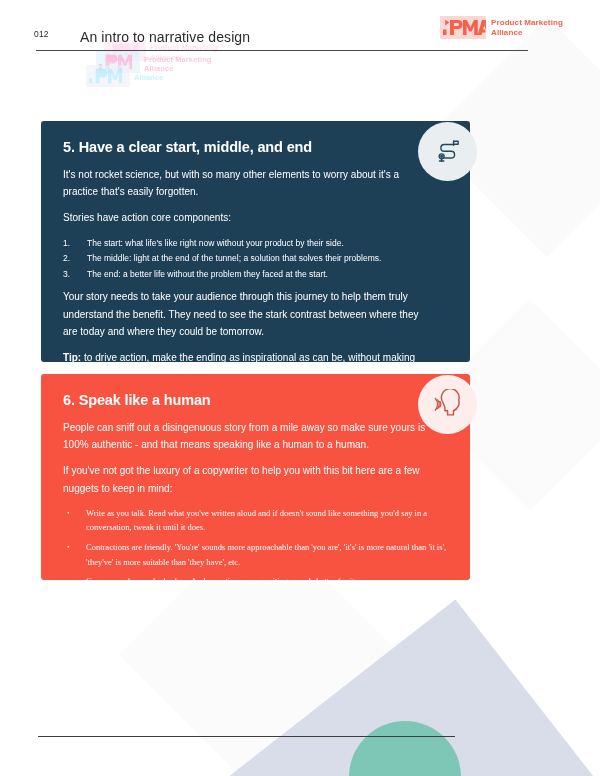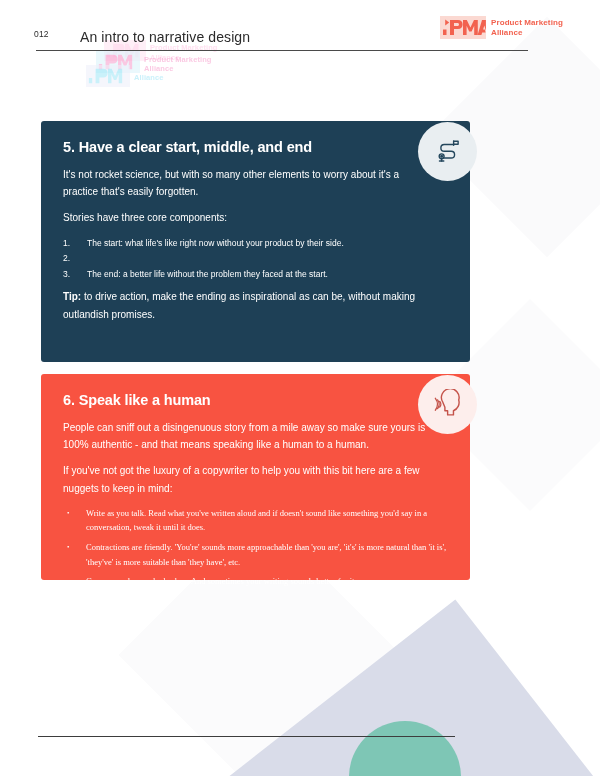--- a/index.html
+++ b/index.html
@@ -330,34 +330,36 @@
     </svg>
   </div>
   <div class="gw">
     <div>Alliance</div>
   </div>
 </div>
 
 <div class="card card-navy">
   <h2 class="card-title">5. Have a clear start, middle, and end</h2>
   <p class="card-p">It's not rocket science, but with so many other elements to worry about it's a practice that's easily forgotten.</p>
-  <p class="card-p">Stories have three core components:</p>
+  <p class="card-p">Stories have action core components:</p>
   <ol class="num-list">
     <li>
       <span class="marker">1.</span>
       <span>The start: what life's like right now without your product by their side.</span>
     </li>
     <li>
       <span class="marker">2.</span>
+      <span>The middle: light at the end of the tunnel; a solution that solves their problems.</span>
     </li>
     <li>
       <span class="marker">3.</span>
       <span>The end: a better life without the problem they faced at the start.</span>
     </li>
   </ol>
+  <p class="card-p">Your story needs to take your audience through this journey to help them truly understand the benefit. They need to see the stark contrast between where they are today and where they could be tomorrow.</p>
   <p class="card-p narrow"><b>Tip:</b><span> to drive action, make the ending as inspirational as can be, without making outlandish promises.</span></p>
 </div>
 
 <div class="icon-badge badge-route">
   <svg width="30" height="30" viewBox="0 0 32 32">
     <g fill="none" stroke="#24475d" stroke-width="1.5" stroke-linecap="round" stroke-linejoin="round">
       <path d="M22.5 8 H12 a3.6 3.6 0 0 0 0 7.2 h7.4 a3.6 3.6 0 0 1 0 7.2 H11"></path>
       <path d="M22 4.2 v4.6"></path>
       <path d="M22.2 4.6 h4.6 v3.2 h-4.6"></path>
       <circle cx="9.2" cy="20.6" r="2.6"></circle>

